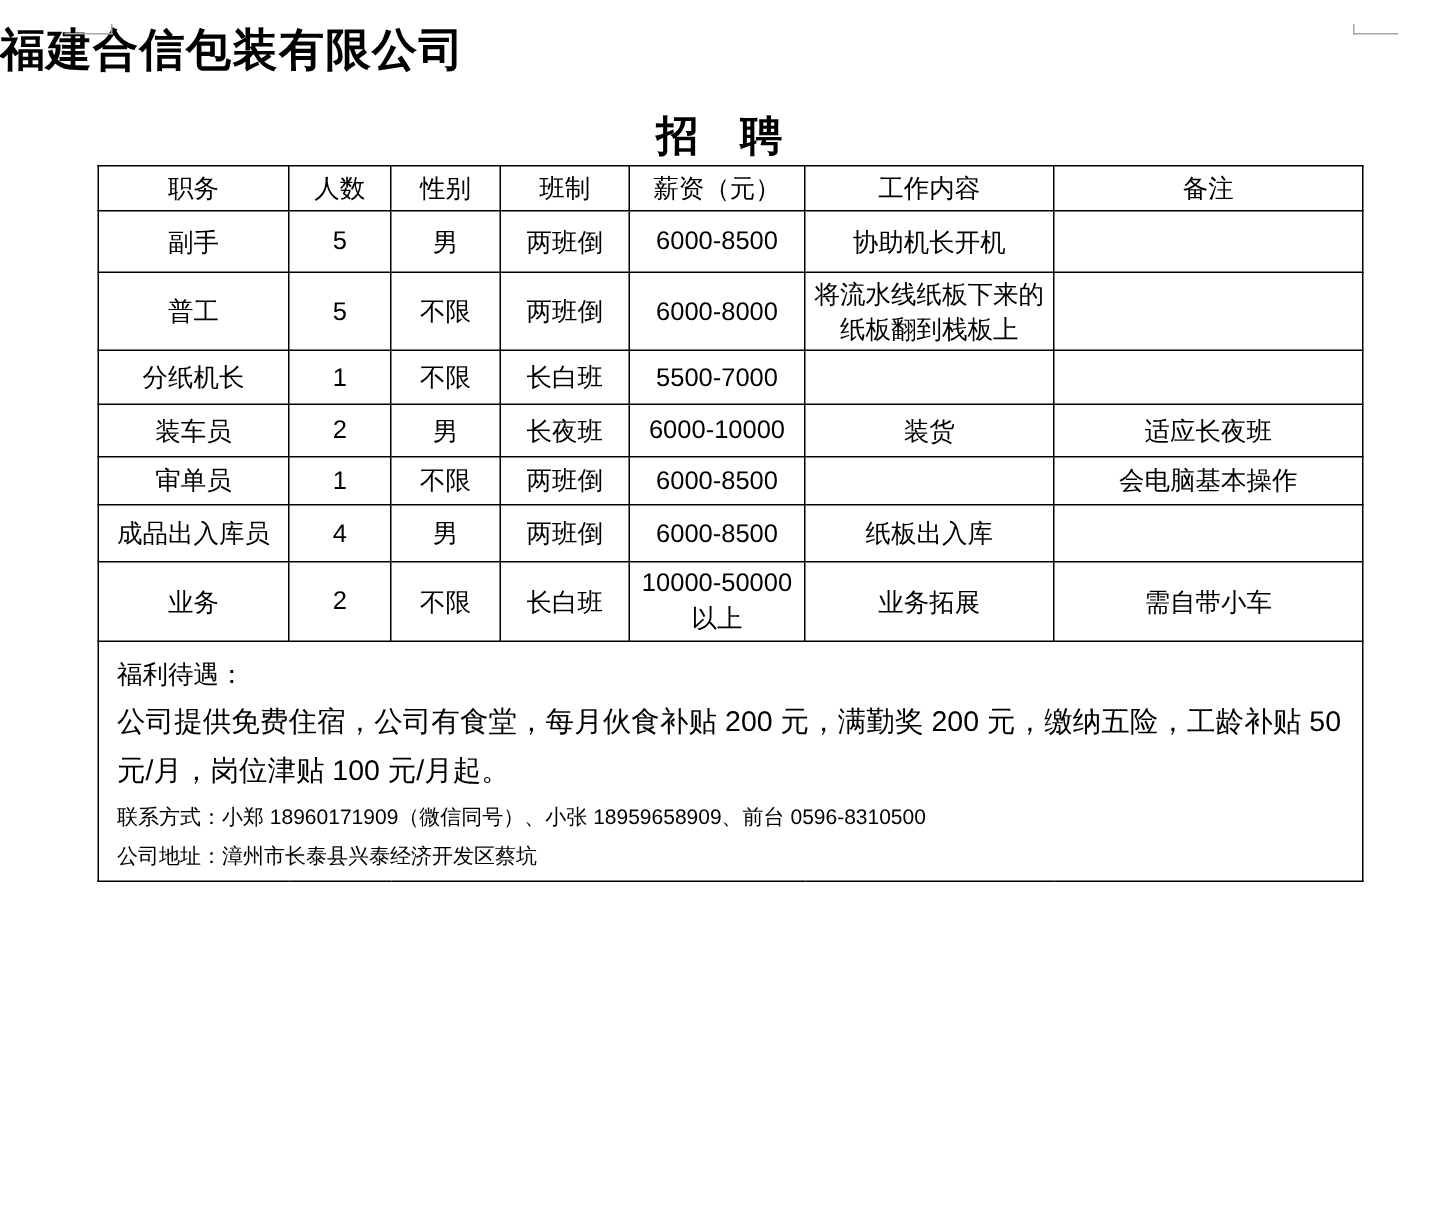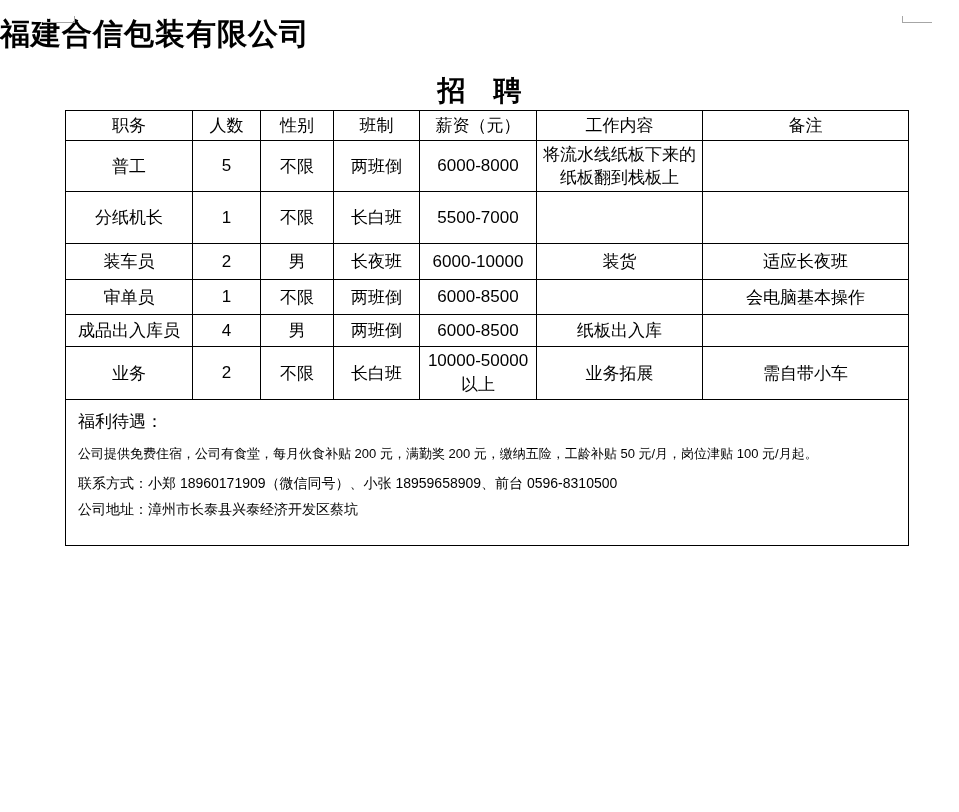--- a/index.html
+++ b/index.html
@@ -66,21 +66,21 @@
   table.jobs tbody tr:nth-child(8) { height: 54px; }
   table.jobs td.cell-salary { white-space: pre-line; line-height: 24px; }
 
   table.jobs td.footer-cell {
     height: 146px;
     text-align: left;
     vertical-align: top;
     padding: 7px 14px 4px 12px;
   }
   .benefits-title { font-size: 17px; line-height: 30px; }
-  .benefits-text  { font-size: 13px; line-height: 33px; text-align: justify; }
+  .benefits-text  { font-size: 19px; line-height: 33px; text-align: justify; }
   .contact-line, .address-line { font-size: 14px; line-height: 26px; font-weight: normal; }
 </style>
 </head>
 <body>
 
 <div class="page">
   <div class="mark-tl"></div>
   <div class="mark-tr"></div>
 
   <h1 class="doc-title">福建合信包装有限公司</h1>
@@ -101,20 +101,29 @@
           <th>职务</th>
           <th>人数</th>
           <th>性别</th>
           <th>班制</th>
           <th>薪资（元）</th>
           <th>工作内容</th>
           <th>备注</th>
         </tr>
     </thead>
     <tbody>
+        <tr>
+          <td class="cell-position">副手</td>
+          <td class="cell-count">5</td>
+          <td class="cell-gender">男</td>
+          <td class="cell-shift">两班倒</td>
+          <td class="cell-salary">6000-8500</td>
+          <td class="cell-work">协助机长开机</td>
+          <td class="cell-note"></td>
+        </tr>
         <tr>
           <td class="cell-position">普工</td>
           <td class="cell-count">5</td>
           <td class="cell-gender">不限</td>
           <td class="cell-shift">两班倒</td>
           <td class="cell-salary">6000-8000</td>
           <td class="cell-work">将流水线纸板下来的纸板翻到栈板上</td>
           <td class="cell-note"></td>
         </tr>
         <tr>

